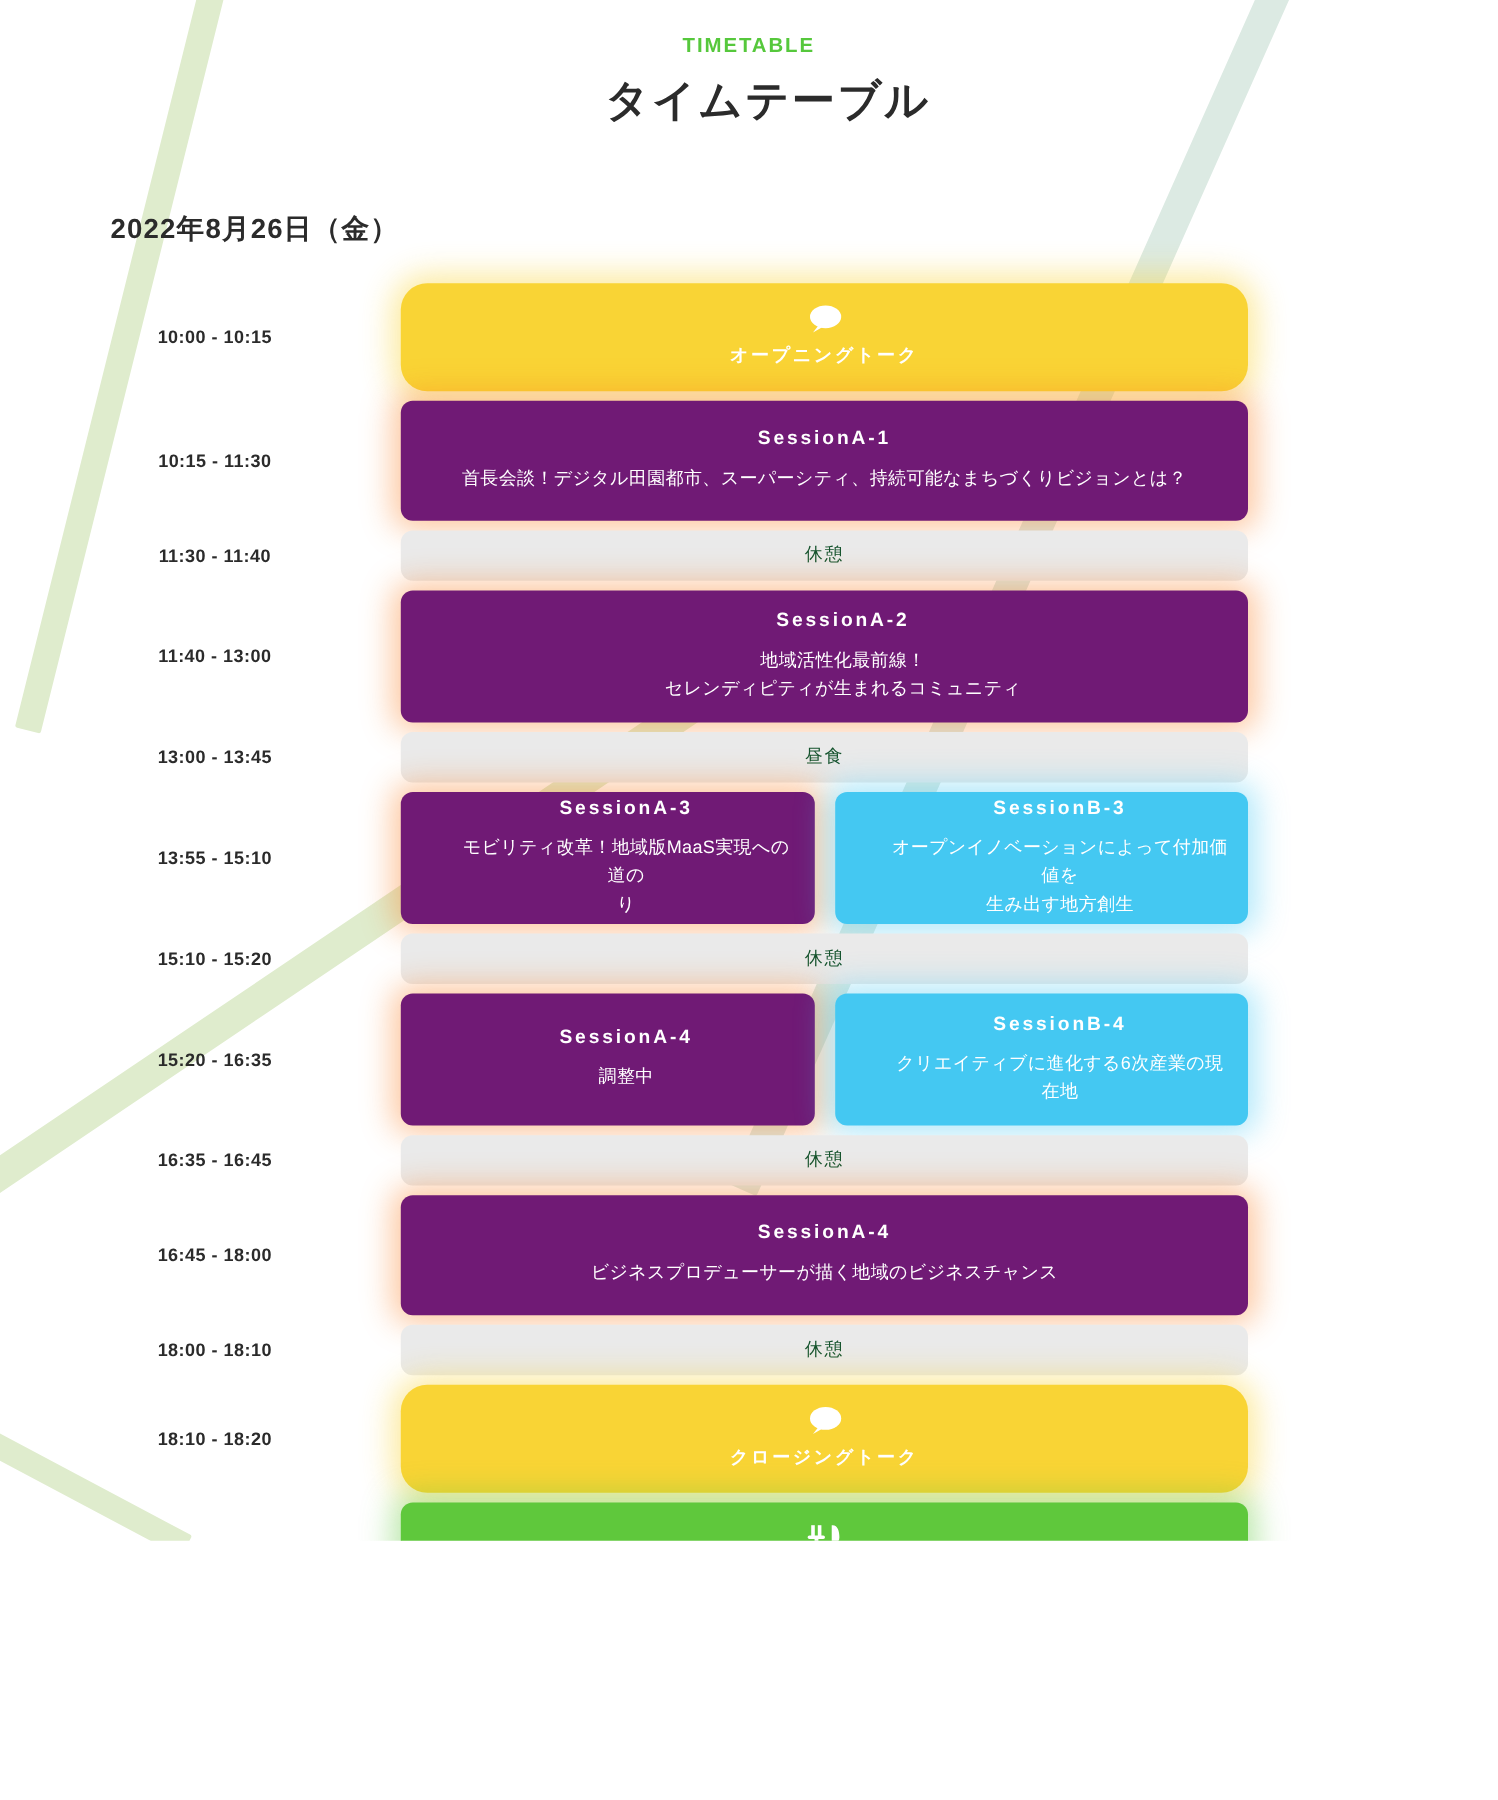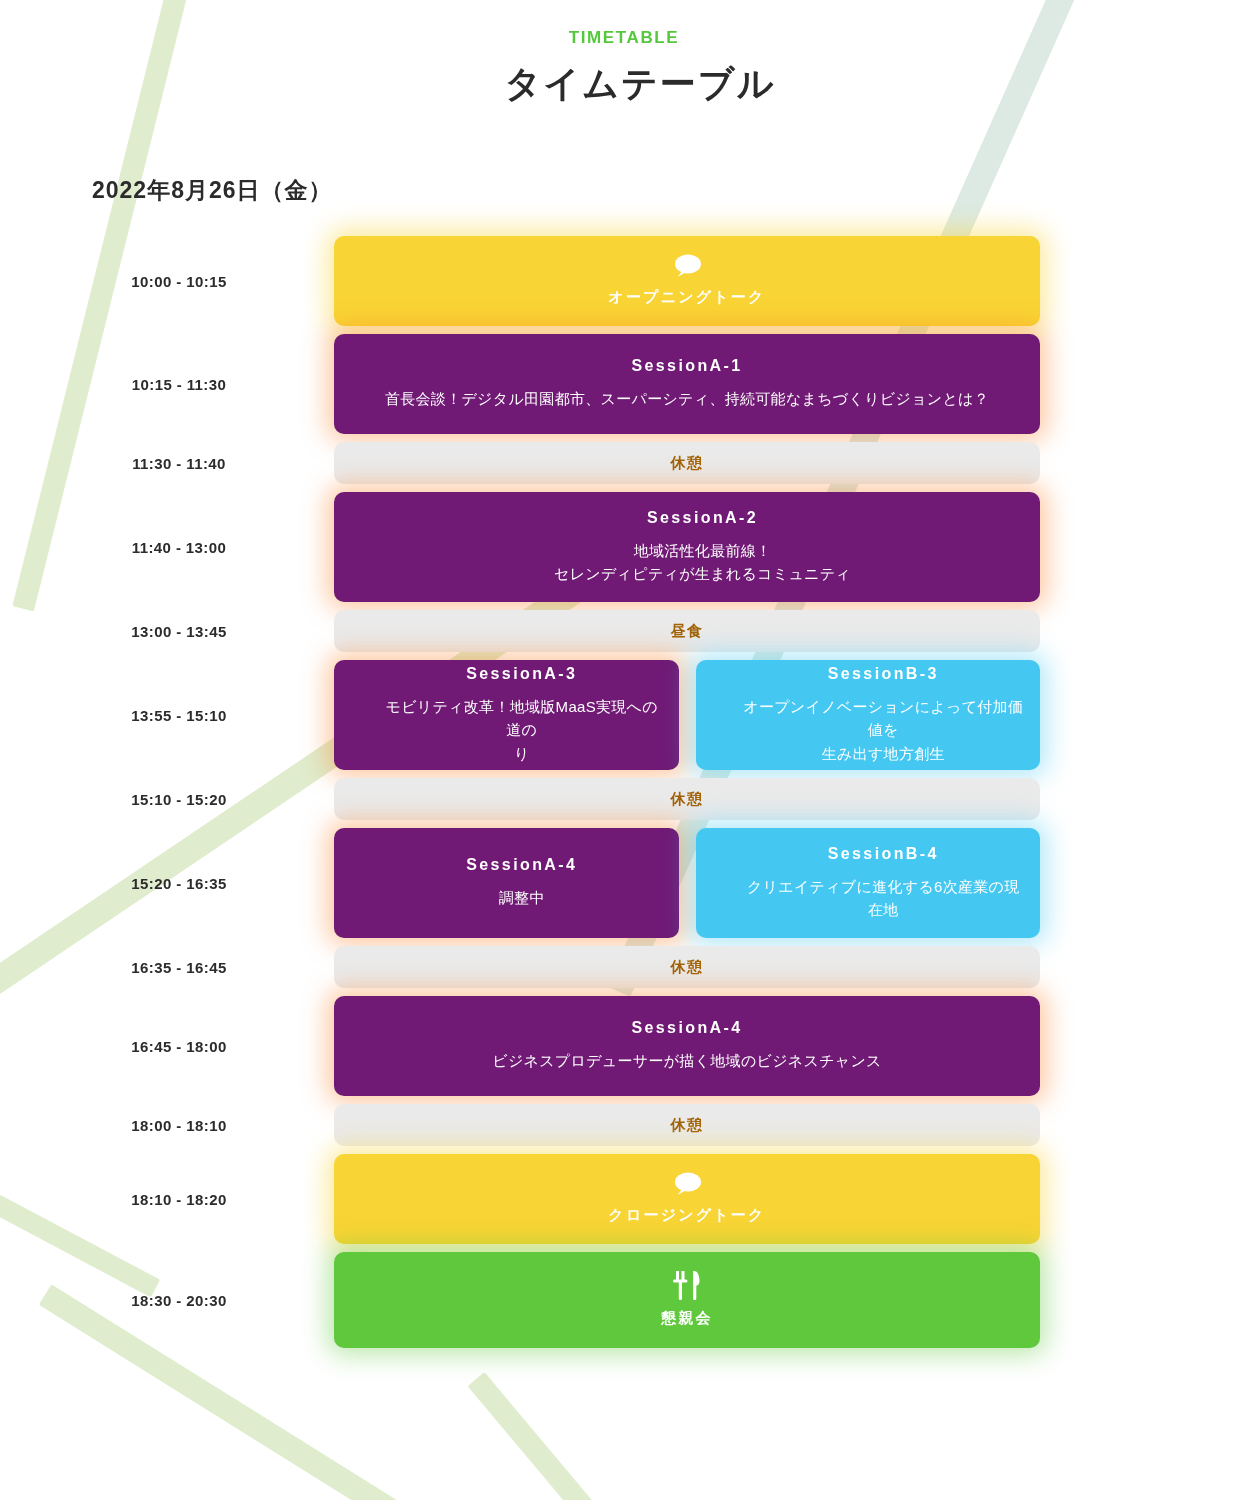--- a/index.html
+++ b/index.html
@@ -5,21 +5,21 @@
 <style>
   * { box-sizing: border-box; margin: 0; padding: 0; }
   html, body {
     width: 1248px; height: 1500px;
     background: #ffffff;
     font-family: "Liberation Sans", "DejaVu Sans", sans-serif;
     overflow: hidden;
   }
   #page {
     position: relative;
-    width: 1248px; height: 1500px;
+    width: 1248px; height: 1284px;
     background: #ffffff;
     overflow: hidden;
   }
 
   
   .stripes { position: absolute; inset: 0; overflow: hidden; pointer-events: none; }
   .stripe { position: absolute; border-radius: 2px; }
   .s1 { width: 22px; height: 760px; background: #dfeccd; left: 104px;  top: -140px; transform: rotate(14deg); }
   .s2 { width: 26px; height: 1050px; background: #dfeccd; left: 170px; top: 330px;  transform: rotate(56deg); transform-origin: center; }
   .s3 { width: 26px; height: 1350px; background: #dceae3; left: 880px; top: -300px; transform: rotate(24deg); }
@@ -73,40 +73,41 @@
     font-size: 16px; font-weight: bold; letter-spacing: 2.4px;
     margin-bottom: 12px;
   }
   .card .ses-title { font-size: 15px; line-height: 1.55; letter-spacing: .3px; }
 
   
   .v-talk {
     background: #f9d435;
     box-shadow: 0 0 26px 7px rgba(249,212,53,.48);
     height: 90px;
+    border-radius: 22px;
   }
   .v-talk .icon-wrap { margin-bottom: 6px; }
   .v-talk .ses-title { font-weight: bold; letter-spacing: 2.2px; font-size: 15px; }
 
   .v-a {
     background: #701a75;
     box-shadow: 0 0 26px 7px rgba(251,125,30,.42);
   }
   .v-b {
     background: #44c8f2;
     box-shadow: 0 0 26px 7px rgba(68,200,242,.42);
   }
   .v-break {
     background: #eaeaea;
     color: #2b2b2b;
     box-shadow: none;
     height: 42px;
     font-size: 15px; font-weight: bold;
   }
-  .v-break .ses-title { color: #a16207; font-weight: bold; letter-spacing: 1.4px; }
+  .v-break .ses-title { color: #14532d; font-weight: normal; letter-spacing: 1.4px; }
   .v-social {
     background: #5fc83c;
     box-shadow: 0 0 26px 7px rgba(95,200,60,.42);
     height: 96px;
   }
   .v-social .ses-title { font-weight: bold; letter-spacing: 2.2px; }
   .v-social .icon-wrap { margin-bottom: 6px; }
 
   .h-100 { height: 100px; }
   .h-110 { height: 110px; padding-left: 47px; }

